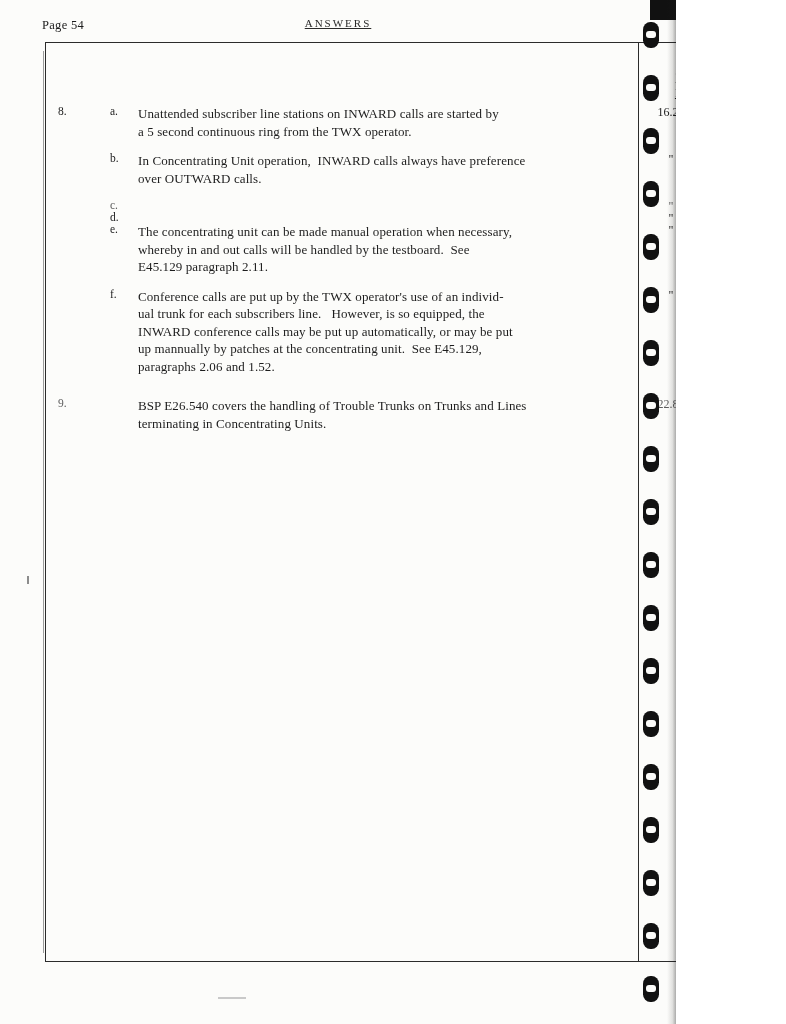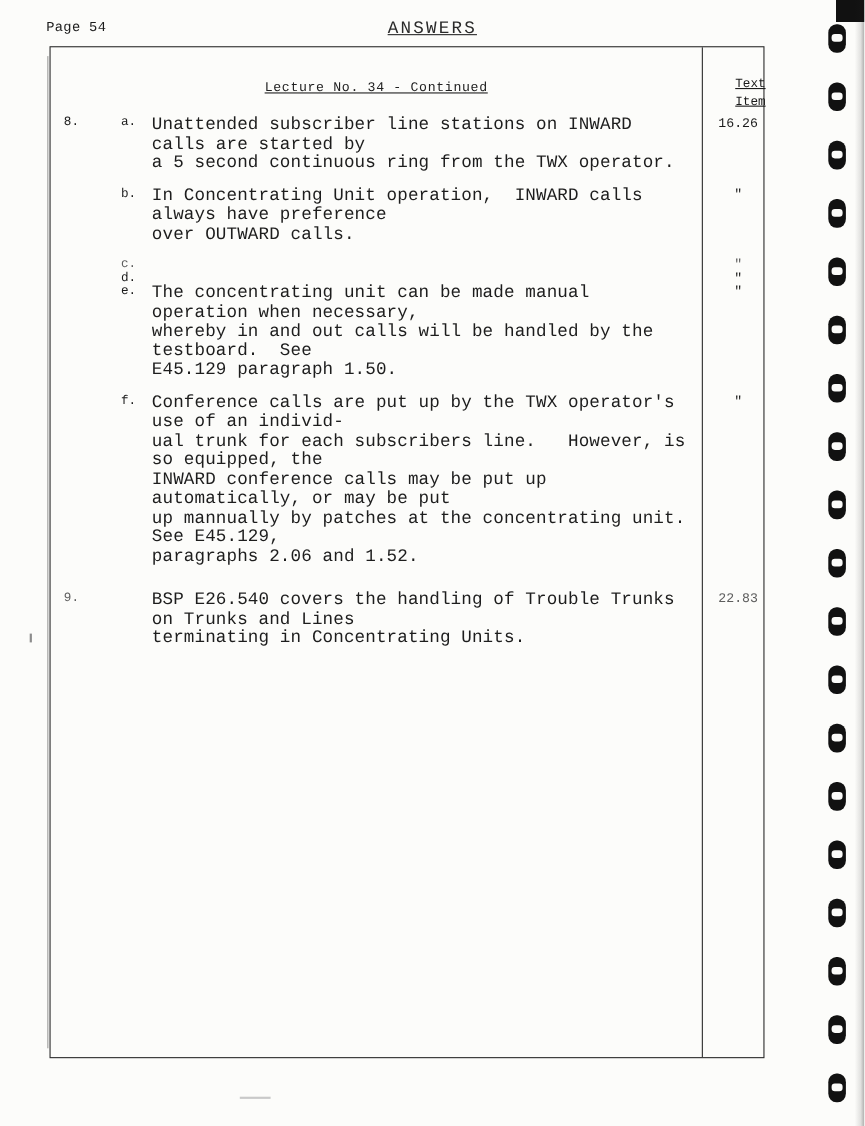--- a/index.html
+++ b/index.html
@@ -2,25 +2,25 @@
 <html><head>
 <meta charset="utf-8">
 <style>
   html, body {
     margin: 0;
     padding: 0;
     background: #ffffff;
   }
   .page {
     position: relative;
-    width: 786px;
+    width: 676px;
     height: 1024px;
     background: #fefefe;
     overflow: hidden;
-    font-family: Liberation Mono, monospace;
+    font-family: Liberation Serif, serif;
     color: #1b1b1b;
   }
   
   .paper {
     position: absolute;
     left: 0; top: 0; right: 0; bottom: 0;
     background: #fcfcfa;
   }
   .page-label {
     position: absolute;
@@ -28,21 +28,21 @@
     top: 18px;
     font-size: 12.5px;
     letter-spacing: 0.3px;
     white-space: nowrap;
   }
   .doc-title {
     position: absolute;
     left: 0; right: 0;
     top: 17px;
     text-align: center;
-    font-size: 16px;
+    font-size: 11px;
     letter-spacing: 2px;
     text-decoration: underline;
     color: #2a2a2a;
   }
 
   
   .frame {
     position: absolute;
     left: 45px;
     top: 42px;
@@ -114,21 +114,21 @@
   .row .letter {
     position: absolute;
     left: 64px;
     top: 0;
     width: 18px;
     font-size: 11.5px;
   }
   .row .text {
     margin-left: 92px;
     margin-right: 10px;
-    font-size: 16px;
+    font-size: 13px;
     line-height: 17.5px;
     white-space: pre-wrap;
     letter-spacing: 0.1px;
     color: #1d1d1d;
   }
   .row .item {
     position: absolute;
     left: 598px;
     top: 0;
     width: 54px;
@@ -209,21 +209,20 @@
 
   <div class="frame">
     <div class="frame-inner-left"></div>
     <div class="col-divider"></div>
 
     <div class="col-header">
       <div>Text</div>
       <div>Item</div>
     </div>
 
-    <div class="lecture-head">Lecture No. 34 - Continued</div>
 
     <div class="body">
 
       <div class="row">
         <span class="num">8.</span>
         <span class="letter">a.</span>
         <div class="text">Unattended subscriber line stations on INWARD calls are started by
 a 5 second continuous ring from the TWX operator.</div>
         <span class="item">16.26</span>
       </div>
@@ -250,21 +249,21 @@
         <span class="letter">d.</span>
         <span class="item">"</span>
       </div>
       <div class="rowgap-8"></div>
 
       <div class="row">
         <span class="num"></span>
         <span class="letter">e.</span>
         <div class="text">The concentrating unit can be made manual operation when necessary,
 whereby in and out calls will be handled by the testboard.  See
-E45.129 paragraph 1.50.</div>
+E45.129 paragraph 2.11.</div>
         <span class="item">"</span>
       </div>
       <div class="rowgap-8"></div>
 
       <div class="row">
         <span class="num"></span>
         <span class="letter">f.</span>
         <div class="text">Conference calls are put up by the TWX operator's use of an individ-
 ual trunk for each subscribers line.   However, is so equipped, the
 INWARD conference calls may be put up automatically, or may be put

